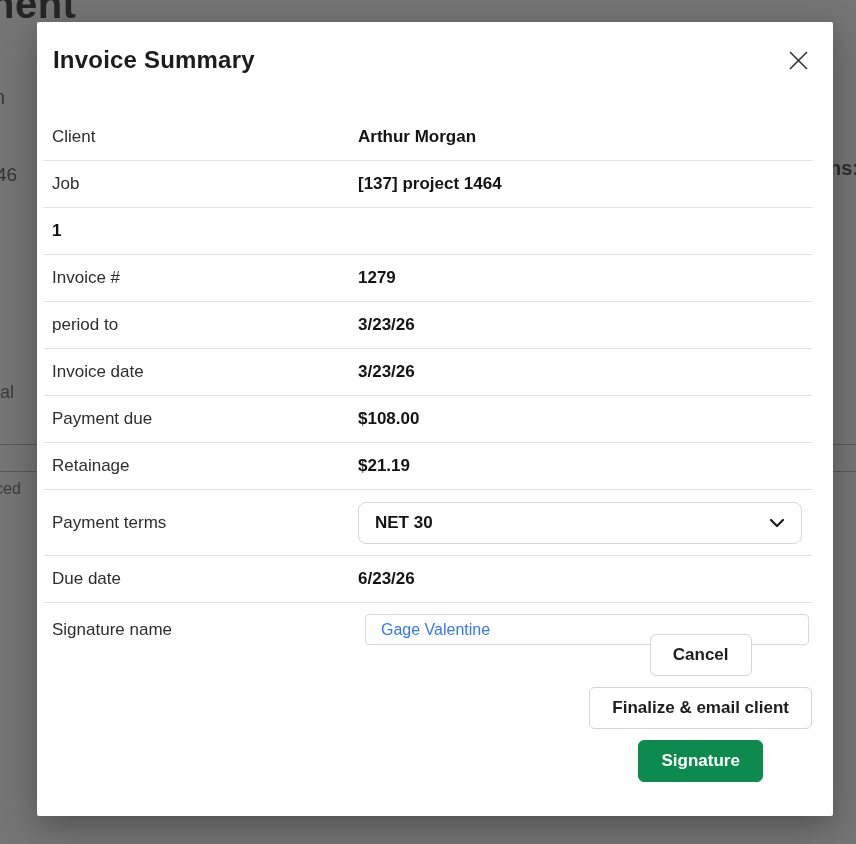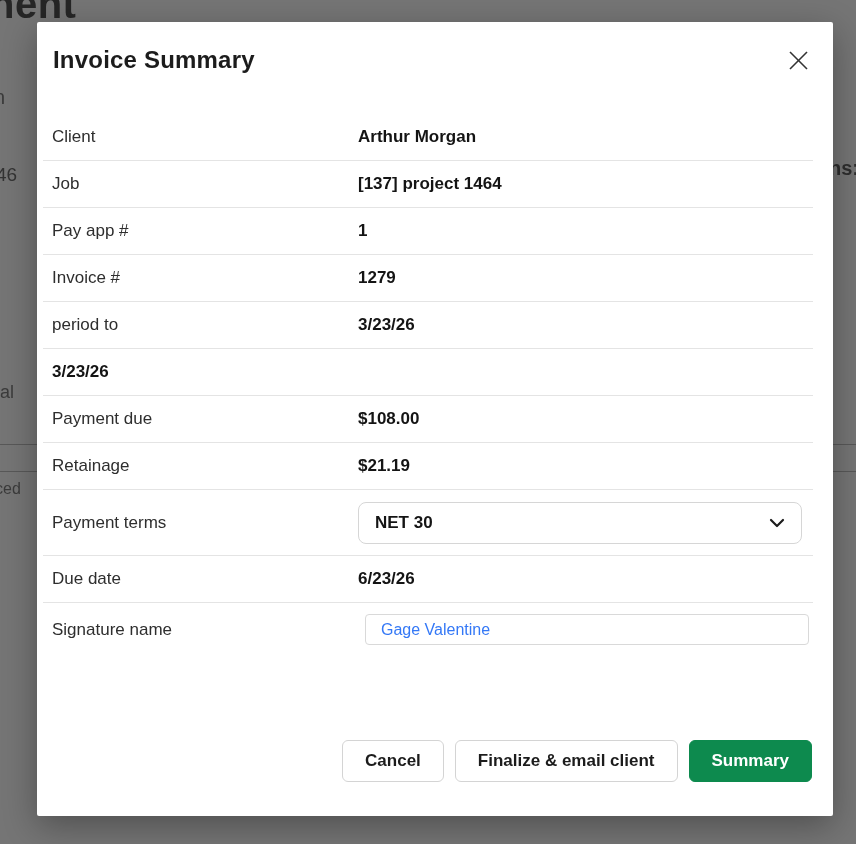--- a/index.html
+++ b/index.html
@@ -55,21 +55,21 @@
 
   .text-input {
     width:444px; height:31px; border:1px solid #d9d9d9; border-radius:4px;
     padding:0 15px; font-family:"Liberation Sans", sans-serif;
     font-size:16px; color:#3478f6; background:#fff; outline:none;margin-left:7px;
   }
 
   
   .modal-footer {
     position:absolute; right:21px; bottom:34px;
-    display:flex; gap:11px; align-items:center;
+    display:flex; gap:11px; align-items:center;flex-direction:column;
   }
   .btn {
     height:42px; border-radius:6px; font-family:"Liberation Sans", sans-serif;
     font-size:17px; font-weight:700; cursor:pointer; padding:0 22px;
   }
   .btn-secondary { background:#ffffff; color:#1c1c1c; border:1px solid #d4d4d4; }
   .btn-primary   { background:#0d8a4e; color:#ffffff; border:1px solid #0d8a4e; }
 </style>
 </head>
 <body>
@@ -104,35 +104,35 @@
       <div class="row-label">Client</div>
       <div class="row-value">Arthur Morgan</div>
     </div>
 
     <div class="row">
       <div class="row-label">Job</div>
       <div class="row-value">[137] project 1464</div>
     </div>
 
     <div class="row">
-      <div class="row-label">Pay app #</div>
       <div class="row-value">1</div>
     </div>
 
     <div class="row">
       <div class="row-label">Invoice #</div>
       <div class="row-value">1279</div>
     </div>
 
     <div class="row">
       <div class="row-label">period to</div>
       <div class="row-value">3/23/26</div>
     </div>
 
     <div class="row">
+      <div class="row-label">Invoice date</div>
       <div class="row-value">3/23/26</div>
     </div>
 
     <div class="row">
       <div class="row-label">Payment due</div>
       <div class="row-value">$108.00</div>
     </div>
 
     <div class="row">
       <div class="row-label">Retainage</div>
@@ -161,15 +161,15 @@
       <div class="row-value">
         <input class="text-input" type="text" value="Gage Valentine" style="">
       </div>
     </div>
 
   </div>
 
   <div class="modal-footer">
     <button class="btn btn-secondary">Cancel</button>
     <button class="btn btn-secondary">Finalize &amp; email client</button>
-    <button class="btn btn-primary">Summary</button>
+    <button class="btn btn-primary">Signature</button>
   </div>
 </div>
 
 </body></html>

